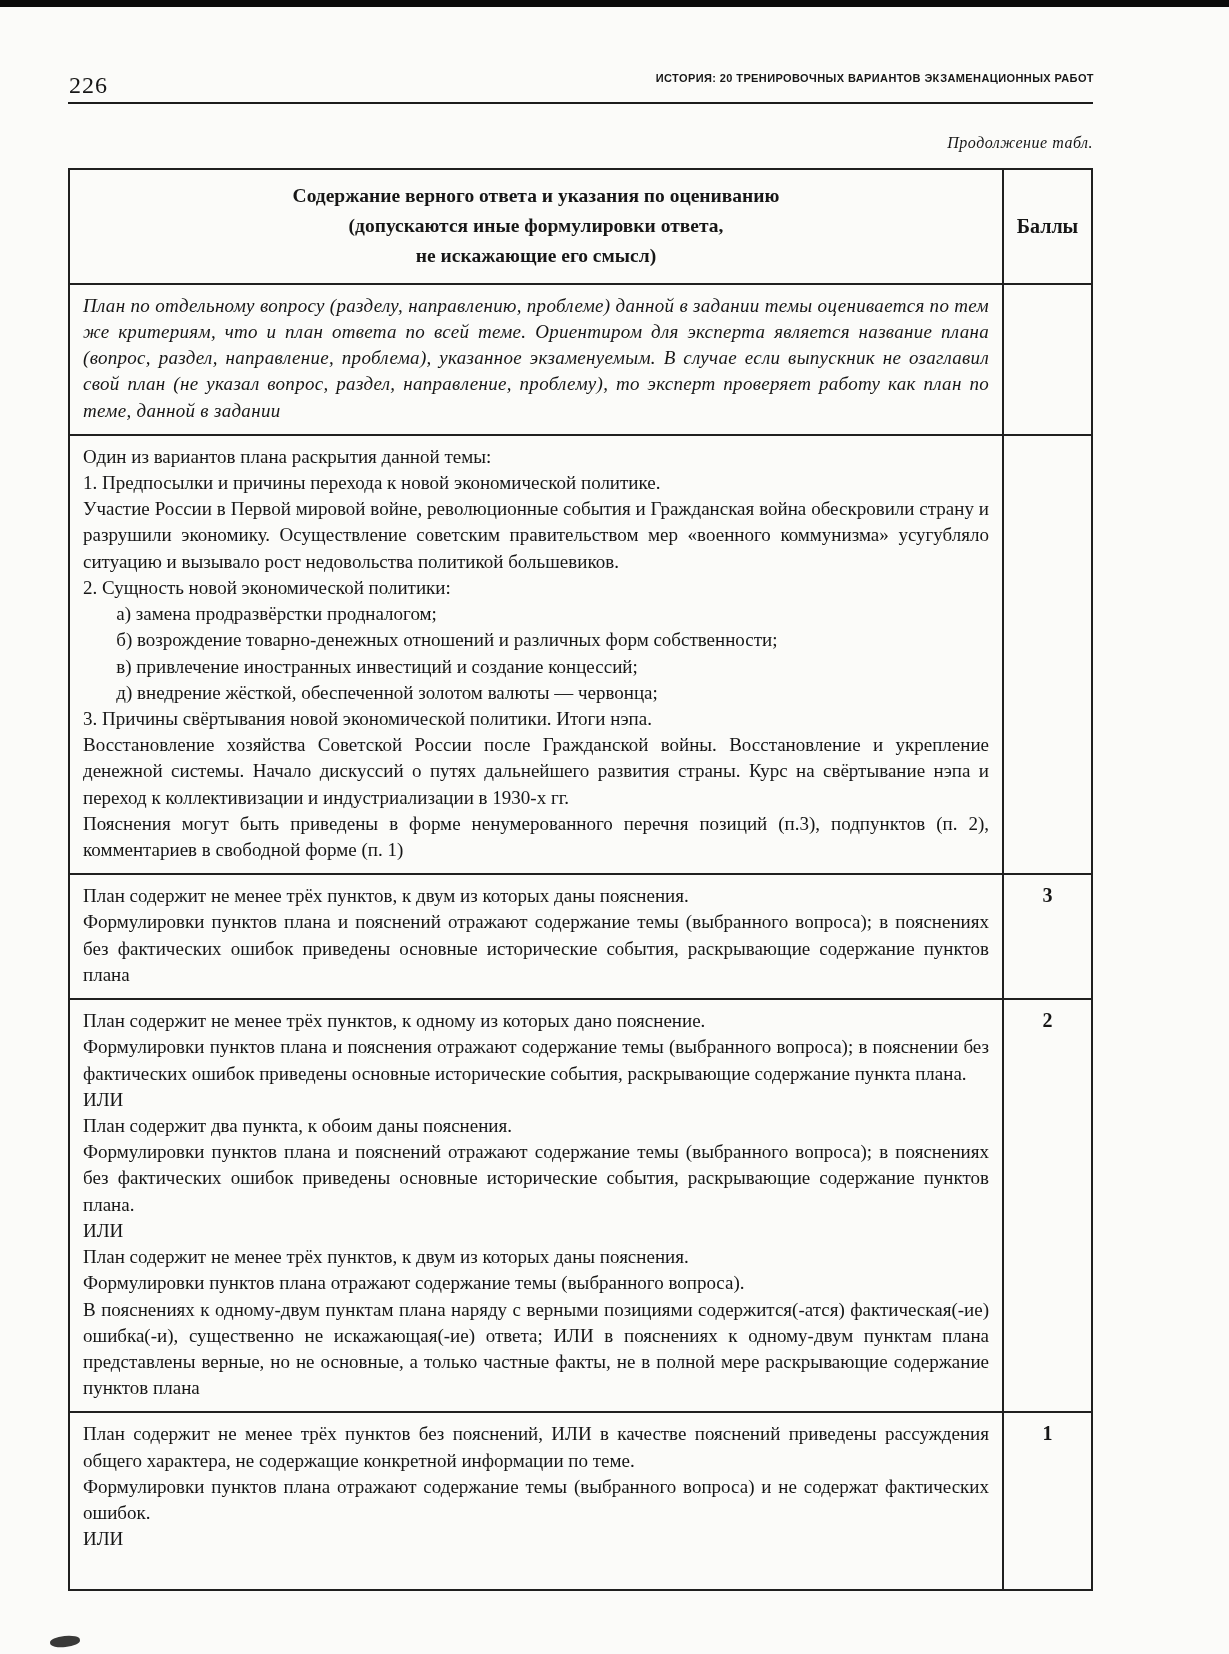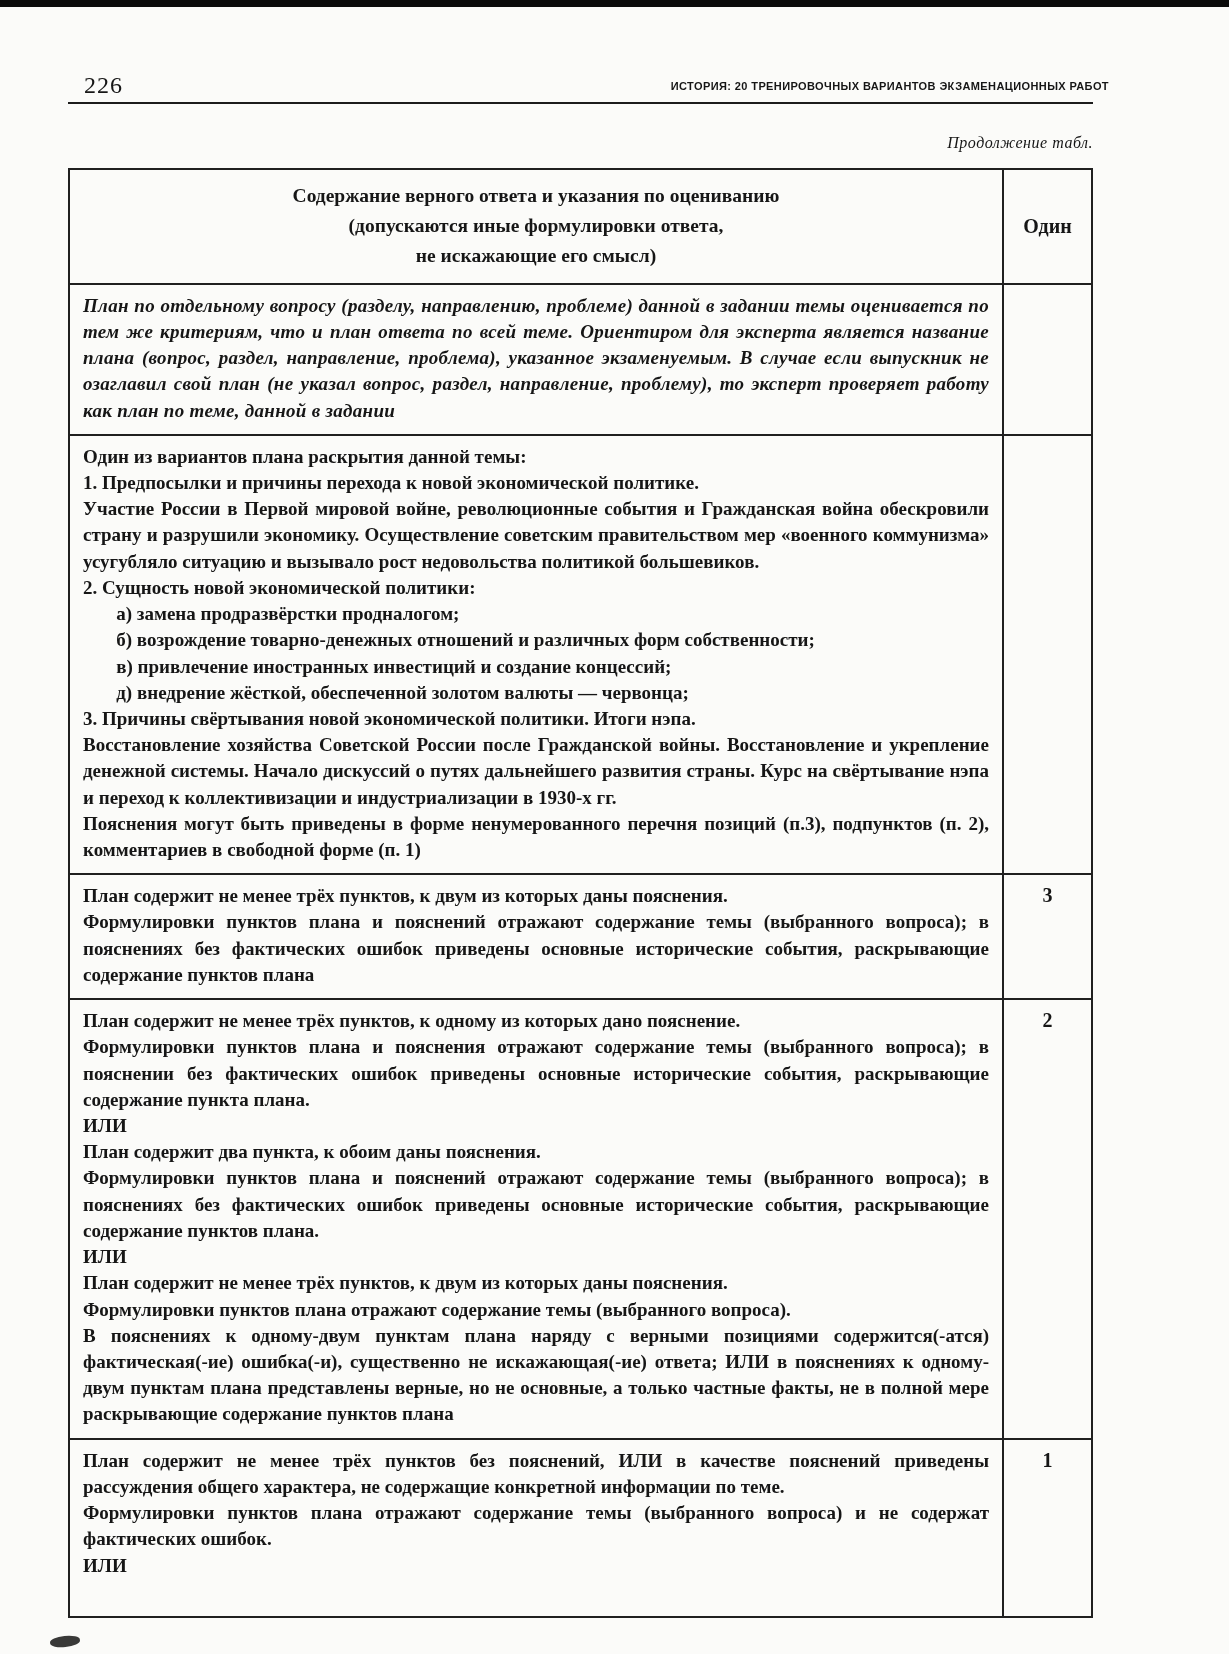--- a/index.html
+++ b/index.html
@@ -23,25 +23,25 @@
     position: absolute;
     left: 50px; top: 1636px;
     width: 30px; height: 11px;
     background: #161616;
     border-radius: 50% / 45%;
     transform: rotate(-6deg);
     opacity: .85;
   }
   .page-header {
     position: absolute;
-    top: 72px; left: 84px;
+    top: 72px; left: 69px;
     width: 1025px;
     display: flex;
     justify-content: space-between;
-    align-items: center;
+    align-items: flex-start;
   }
   .page-number {
     font-size: 24px;
     font-weight: 400;
     letter-spacing: 1px;
   }
   .running-title {
     font-family: "Liberation Sans", sans-serif;
     font-weight: 700;
     font-size: 11px;
@@ -89,21 +89,21 @@
     font-size: 20px;
     text-align: center;
     vertical-align: middle;
   }
   td.content-cell {
     padding: 8px 13px 10px 13px;
   }
   .cell-text {
     font-size: 19px;
     line-height: 1.38;
-    font-weight: 700;
+    font-weight: 400;
     text-align: justify;
     white-space: pre-wrap;
   }
   .cell-text.italic {
     font-style: italic;
     letter-spacing: 0.3px;
   }
   .cell-text.tall {
     min-height: 158px;
   }
@@ -131,21 +131,21 @@
 <table class="criteria-table">
   <colgroup>
     <col>
     <col style="width:89px">
   </colgroup>
   <thead>
     <tr>
       <th class="content-col">Содержание верного ответа и указания по оцениванию
 (допускаются иные формулировки ответа,
 не искажающие его смысл)</th>
-      <th class="points-col">Один</th>
+      <th class="points-col">Баллы</th>
     </tr>
   </thead>
   <tbody>
     <tr>
       <td class="content-cell">
         <div class="cell-text italic">План по отдельному вопросу (разделу, направлению, проблеме) данной в задании темы оценивается по тем же критериям, что и план ответа по всей теме. Ориентиром для эксперта является название плана (вопрос, раздел, направление, проблема), указанное экзаменуемым. В случае если выпускник не озаглавил свой план (не указал вопрос, раздел, направление, проблему), то эксперт проверяет работу как план по теме, данной в задании</div>
       </td>
       <td class="points-cell"></td>
     </tr>
     <tr>

